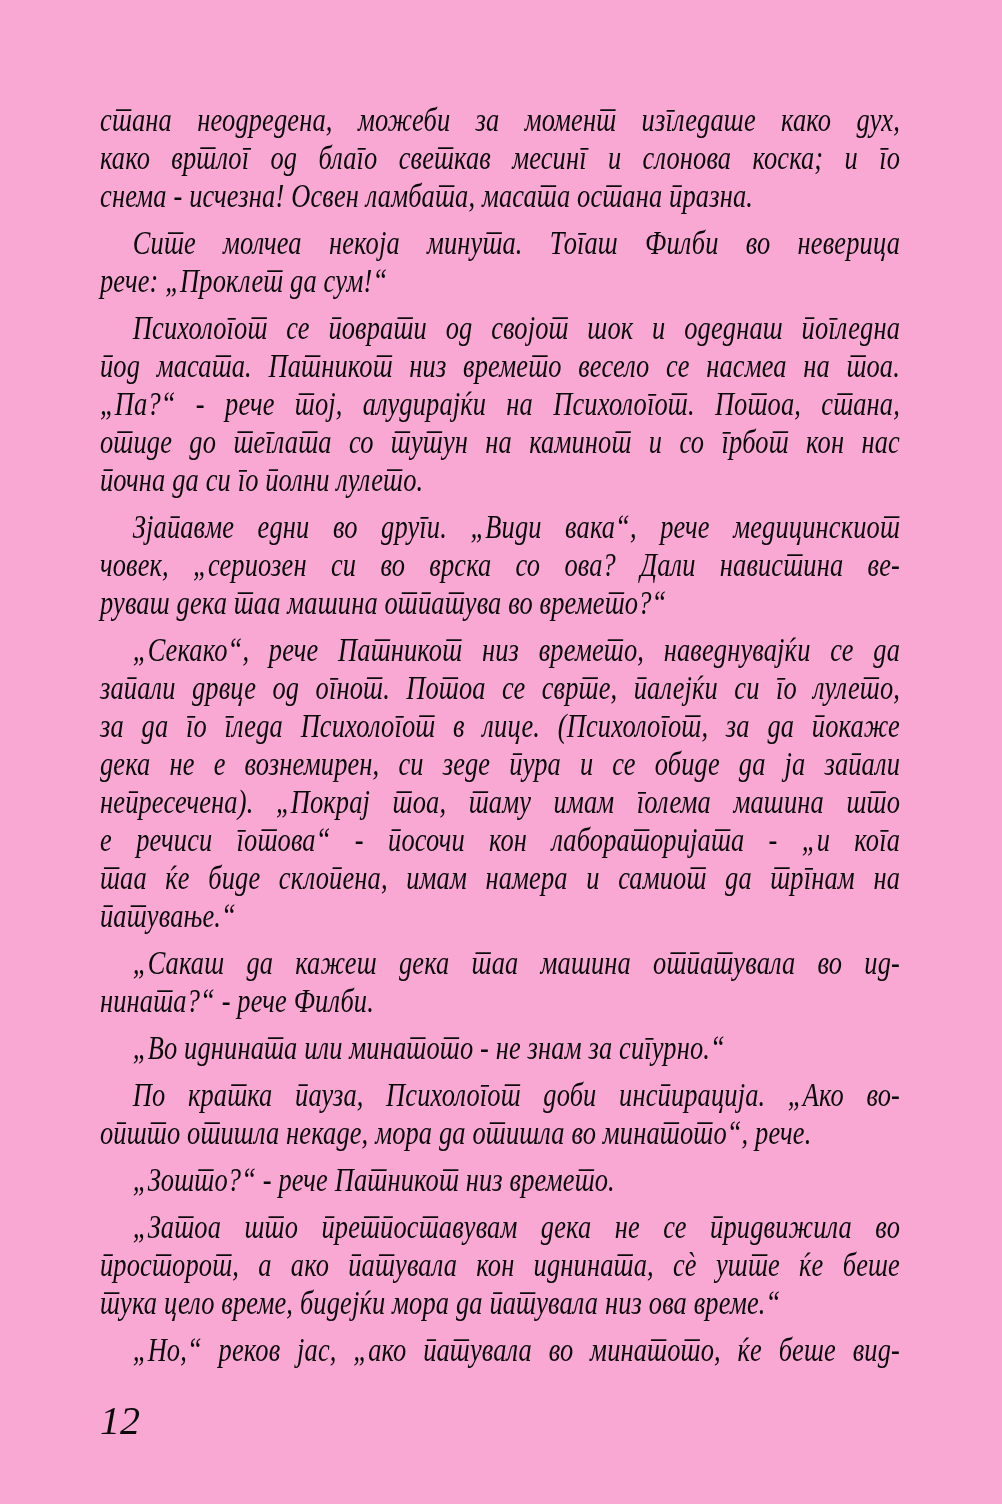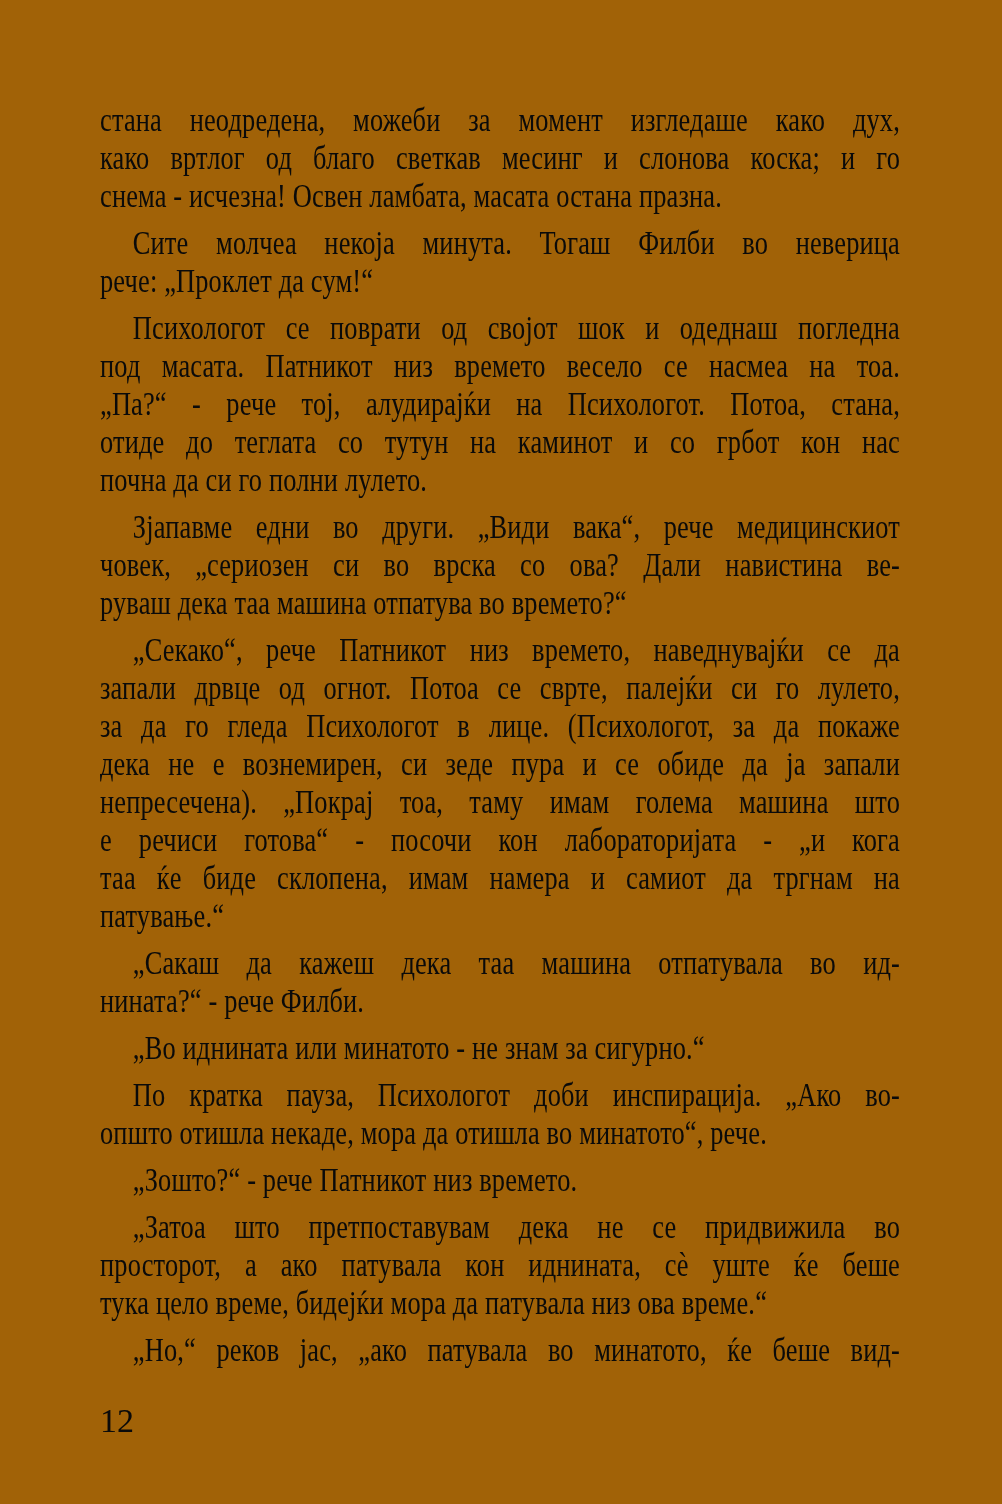--- a/index.html
+++ b/index.html
@@ -7,21 +7,22 @@
     width: 1002px;
     height: 1504px;
     background: #ffffff;
     position: relative;
     overflow: hidden;
     font-family: "Liberation Serif", serif;
   }
   .page {
     position: absolute;
     inset: 0;
-    background: #a16207;
+    background: #f9a8d4;
+    font-style: italic;
   }
   .text-block {
     position: absolute;
     left: 100px;
     top: 101px;
     width: 1000px;               
     transform: scaleX(0.8);      
     transform-origin: 0 0;
     font-size: 33px;
     line-height: 38px;
@@ -35,21 +36,21 @@
     text-align: justify;
     text-align-last: justify;
     white-space: normal;
   }
   .ln.last { text-align-last: left; }
   .ln.first { text-indent: 41px; }
   .page-number {
     position: absolute;
     left: 100px;
     top: 1402px;
-    font-size: 34px;
+    font-size: 40px;
     line-height: 38px;
     color: #0a0a0a;
   }
 </style>
 </head>
 <body>
 
 <main class="page">
   <div class="text-block">
       <div class="para noindent">

